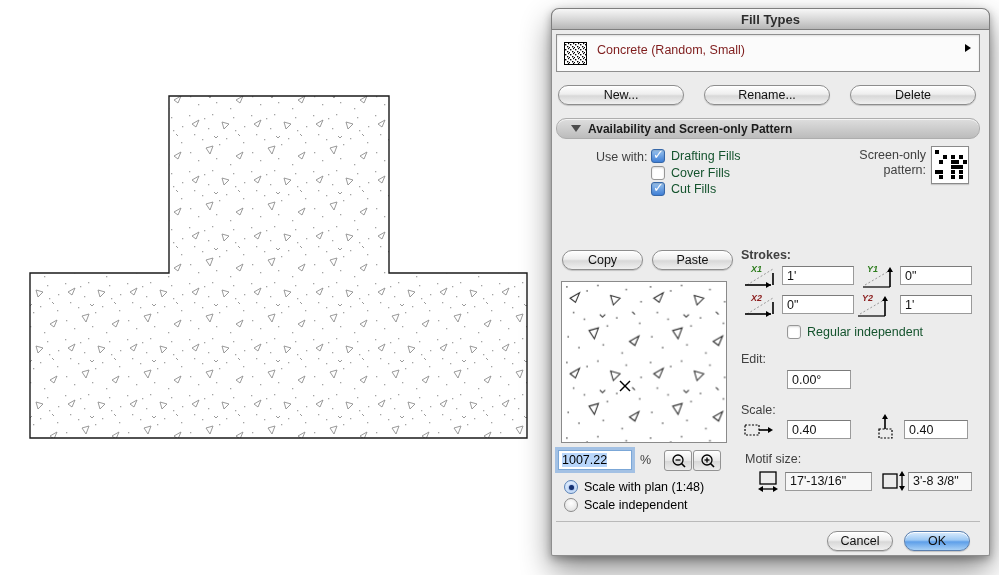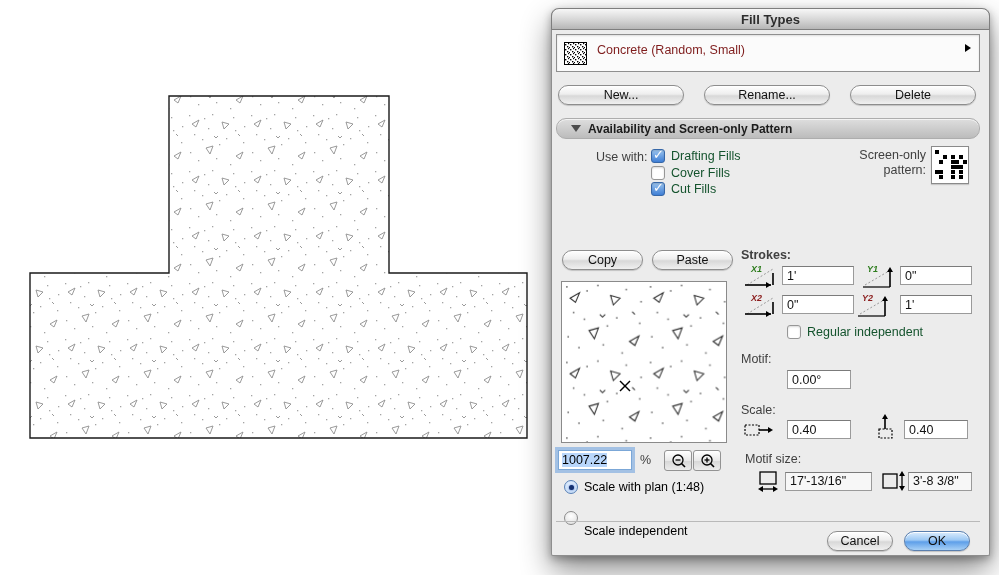--- a/index.html
+++ b/index.html
@@ -278,21 +278,21 @@
       <line x1="2" y1="24" x2="29" y2="24" stroke="#000" stroke-width="1.2"></line>
     </svg>
   </div>
   <input class="field" style="left: 348px; top: 287px; width: 72px;" value="1'">
 
   <div class="cbrow" style="left:235px; top:317px;">
     <span class="cb"></span>
     <span class="txt">Regular independent</span>
   </div>
 
-  <div class="lbl" style="left:189px; top:344px;">Motif:</div>
+  <div class="lbl" style="left:189px; top:344px;">Edit:</div>
   <input class="field" style="left: 235px; top: 362px; width: 64px;" value="0.00°">
 
   <div class="lbl" style="left:189px; top:395px;">Scale:</div>
   <div class="icon" style="left:191px; top:414px;">
     <svg width="32" height="18">
       <rect x="2" y="3" width="14" height="10" fill="none" stroke="#000" stroke-width="1.2" stroke-dasharray="2,1.5"></rect>
       <line x1="16" y1="8" x2="27" y2="8" stroke="#000" stroke-width="1.6"></line>
       <path d="M30 8 l-5 -3 v6 Z" fill="#000"></path>
     </svg>
   </div>
@@ -324,21 +324,21 @@
       <line x1="11.5" y1="10.5" x2="15" y2="14" stroke="#000" stroke-width="1.6"></line>
     </svg>
   </div>
 
   <div class="radiorow" style="left:12px; top:472px;">
     <span class="radio selected"></span>
     <span class="txt lblr" style="font-size:12.5px;">Scale with plan (1:48)</span>
   </div>
   <div class="radiorow" style="left:12px; top:490px;">
     <span class="radio"></span>
-    <span class="txt" style="font-size:12.5px;margin-top:26px;">Scale independent</span>
+    <span class="txt" style="font-size:12.5px;">Scale independent</span>
   </div>
 
   <div class="lbl" style="left:193px; top:444px;">Motif size:</div>
   <div class="icon" style="left:205px; top:462px;">
     <svg width="24" height="24">
       <rect x="3" y="2" width="16" height="12" fill="none" stroke="#000" stroke-width="1.3"></rect>
       <line x1="3" y1="19" x2="19" y2="19" stroke="#000" stroke-width="1.3"></line>
       <path d="M1 19 l5 -3 v6 Z" fill="#000"></path>
       <path d="M21 19 l-5 -3 v6 Z" fill="#000"></path>
     </svg>

